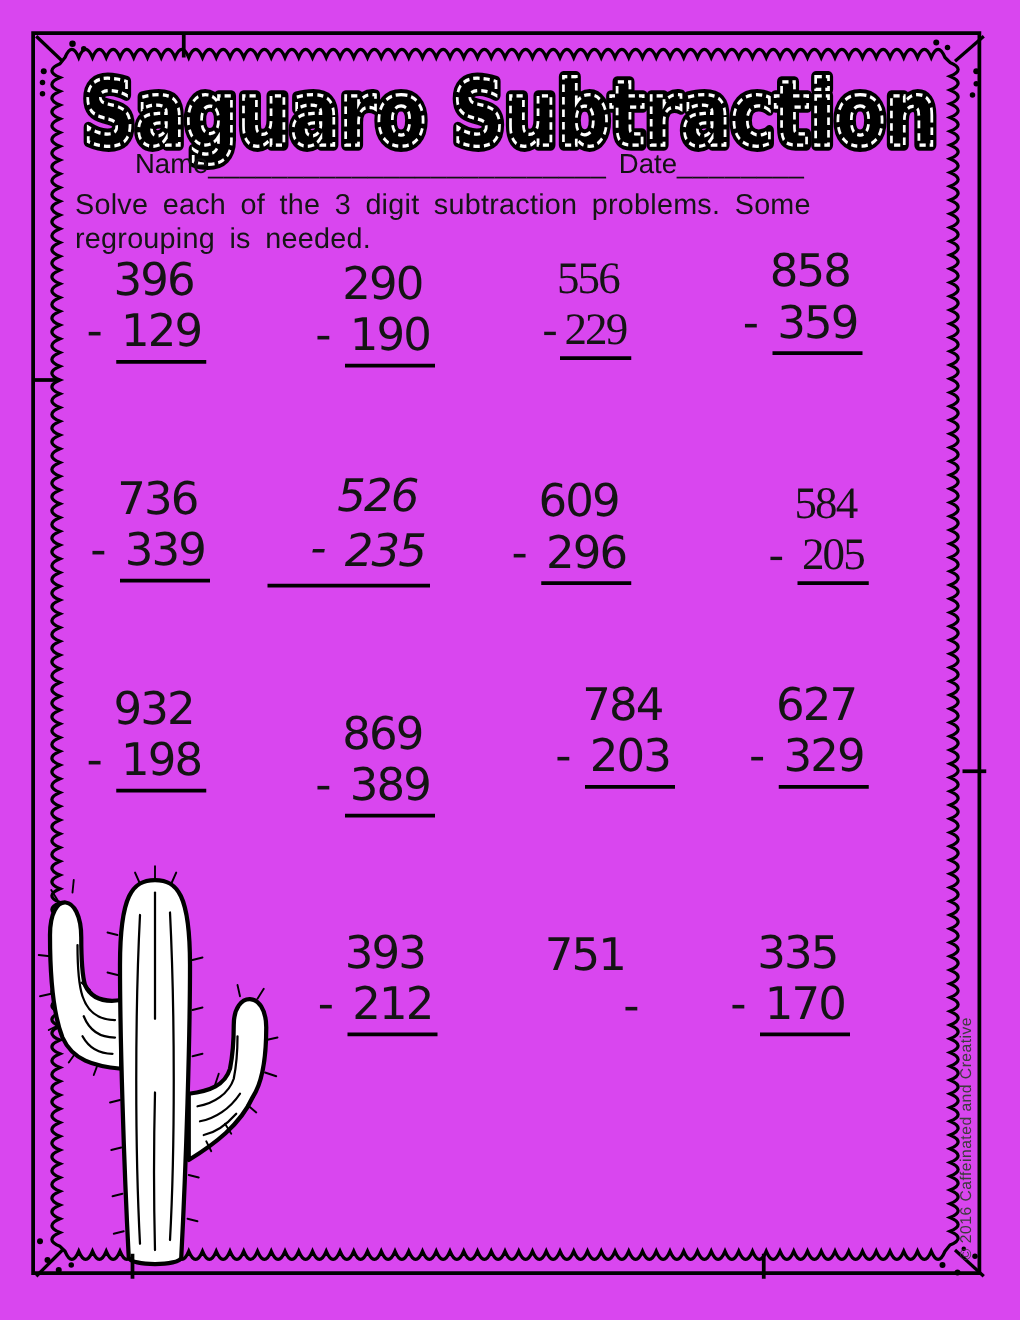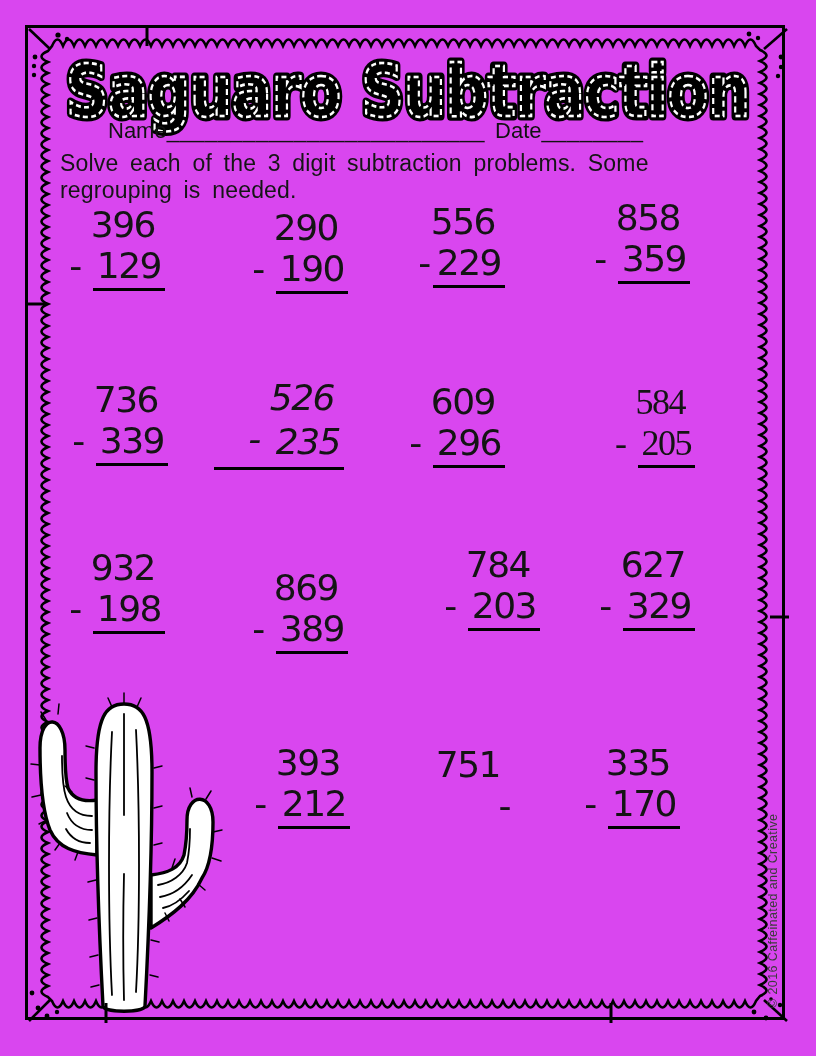--- a/index.html
+++ b/index.html
@@ -151,21 +151,21 @@
       <span class="subtrahend">129</span>
     </div>
   </div>
   <div class="prob" style="left:218px;top:209px;">
     <div class="minuend">290</div>
     <div class="subrow">
       <span class="minus">-</span>
       <span class="subtrahend">190</span>
     </div>
   </div>
-  <div class="prob tight" style="left:375px;top:203px;">
+  <div class="prob tight" style="left:375px;top:203px;font-family:Liberation Serif, serif;">
     <div class="minuend">556</div>
     <div class="subrow">
       <span class="minus">-</span>
       <span class="subtrahend">229</span>
     </div>
   </div>
   <div class="prob" style="left:560px;top:199px;">
     <div class="minuend">858</div>
     <div class="subrow">
       <span class="minus">-</span>

